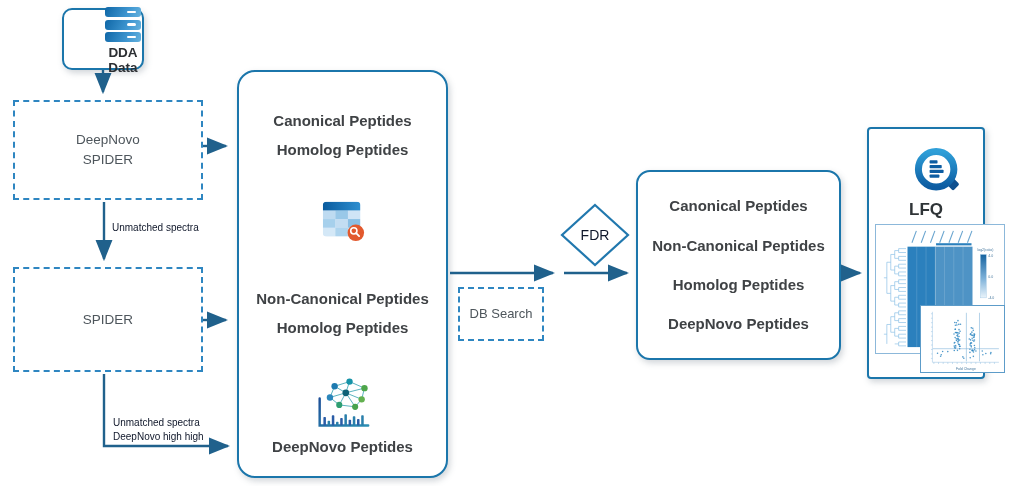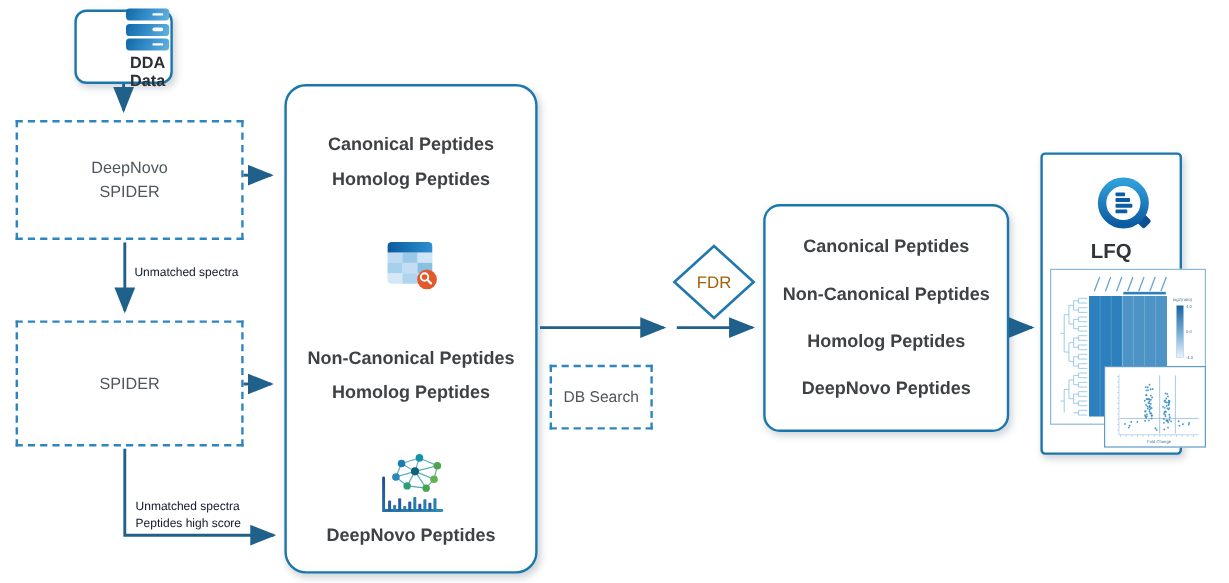--- a/index.html
+++ b/index.html
@@ -17,21 +17,21 @@
   .res-line{position:absolute;left:0;width:100%;height:28px;line-height:28px;text-align:center;
             font-weight:700;color:#3f4245;font-size:15px;white-space:nowrap;}
   
   .db-icon{display:flex;flex-direction:column;gap:2.5px;margin-top:4px;}
   .db-icon i{position:relative;display:block;width:36px;height:10px;border-radius:3px;
              background:linear-gradient(115deg,#0f67a7,#4198d2 65%,#66b2dd);}
   .db-icon i::after{content:"";position:absolute;right:5px;top:3.6px;width:9px;height:2.6px;
                     border-radius:2px;background:#fff;}
   .dda-label{font-weight:700;color:#2c2f33;font-size:13.5px;margin-top:3px;}
   .fdr-text{position:absolute;left:0;top:0;width:100%;height:100%;display:flex;align-items:center;
-            justify-content:center;color:#a16207;font-size:14px;}
+            justify-content:center;color:#0f172a;font-size:14px;}
   .lfq-label{position:absolute;left:0;top:70px;width:100%;text-align:center;font-weight:700;
              font-size:17px;line-height:22px;color:#2f3437;}
   .panel{position:absolute;background:#fff;box-sizing:border-box;}
   svg{display:block;}
 </style>
 </head>
 <body>
 
 <div id="canvas">
 
@@ -68,21 +68,21 @@
   </div>
 
   <div class="abs edge-label" style="left:112px;top:221px;z-index:2">Unmatched spectra</div>
 
   <div class="abs dashbox center-col" style="left:13px;top:267px;width:190px;height:105px;z-index:2">
     <div class="lbl">SPIDER</div>
   </div>
 
   <div class="abs" style="left:113px;top:416px;z-index:2">
     <div class="edge-label">Unmatched spectra</div>
-    <div class="edge-label">Peptides high score</div>
+    <div class="edge-label">DeepNovo high high</div>
   </div>
 
   <div class="abs solidbox" style="left:237px;top:70px;width:211px;height:408px;border-radius:18px;z-index:2">
     <div class="pool-group" style="top:34px">
       <div class="bold-line">Canonical Peptides</div>
       <div class="bold-line">Homolog Peptides</div>
     </div>
 
     <svg class="abs" style="left:80px;top:126px" width="48" height="44" viewBox="0 0 52 48">
       <defs>
@@ -169,21 +169,21 @@
   </div>
 
 
   <div class="abs" style="left:560px;top:203px;width:70px;height:64px;z-index:2">
     <svg width="70" height="64" viewBox="0 0 70 64">
       <polygon points="35,2 68,32 35,62 2,32" fill="#fff" stroke="#2178ae" stroke-width="2.2"></polygon>
     </svg>
     <div class="fdr-text">FDR</div>
   </div>
 
-  <div class="abs dashbox center-col" style="left:458px;top:304px;width:86px;height:54px;z-index:2">
+  <div class="abs dashbox center-col" style="left:458px;top:287px;width:86px;height:54px;z-index:2">
     <div class="lbl" style="font-size:13px">DB Search</div>
   </div>
 
   <div class="abs solidbox" style="left:636px;top:170px;width:205px;height:190px;border-radius:14px;z-index:2">
     <div class="res-line" style="top:20px">Canonical Peptides</div>
     <div class="res-line" style="top:60px">Non-Canonical Peptides</div>
     <div class="res-line" style="top:99px">Homolog Peptides</div>
     <div class="res-line" style="top:138px">DeepNovo Peptides</div>
   </div>
 

